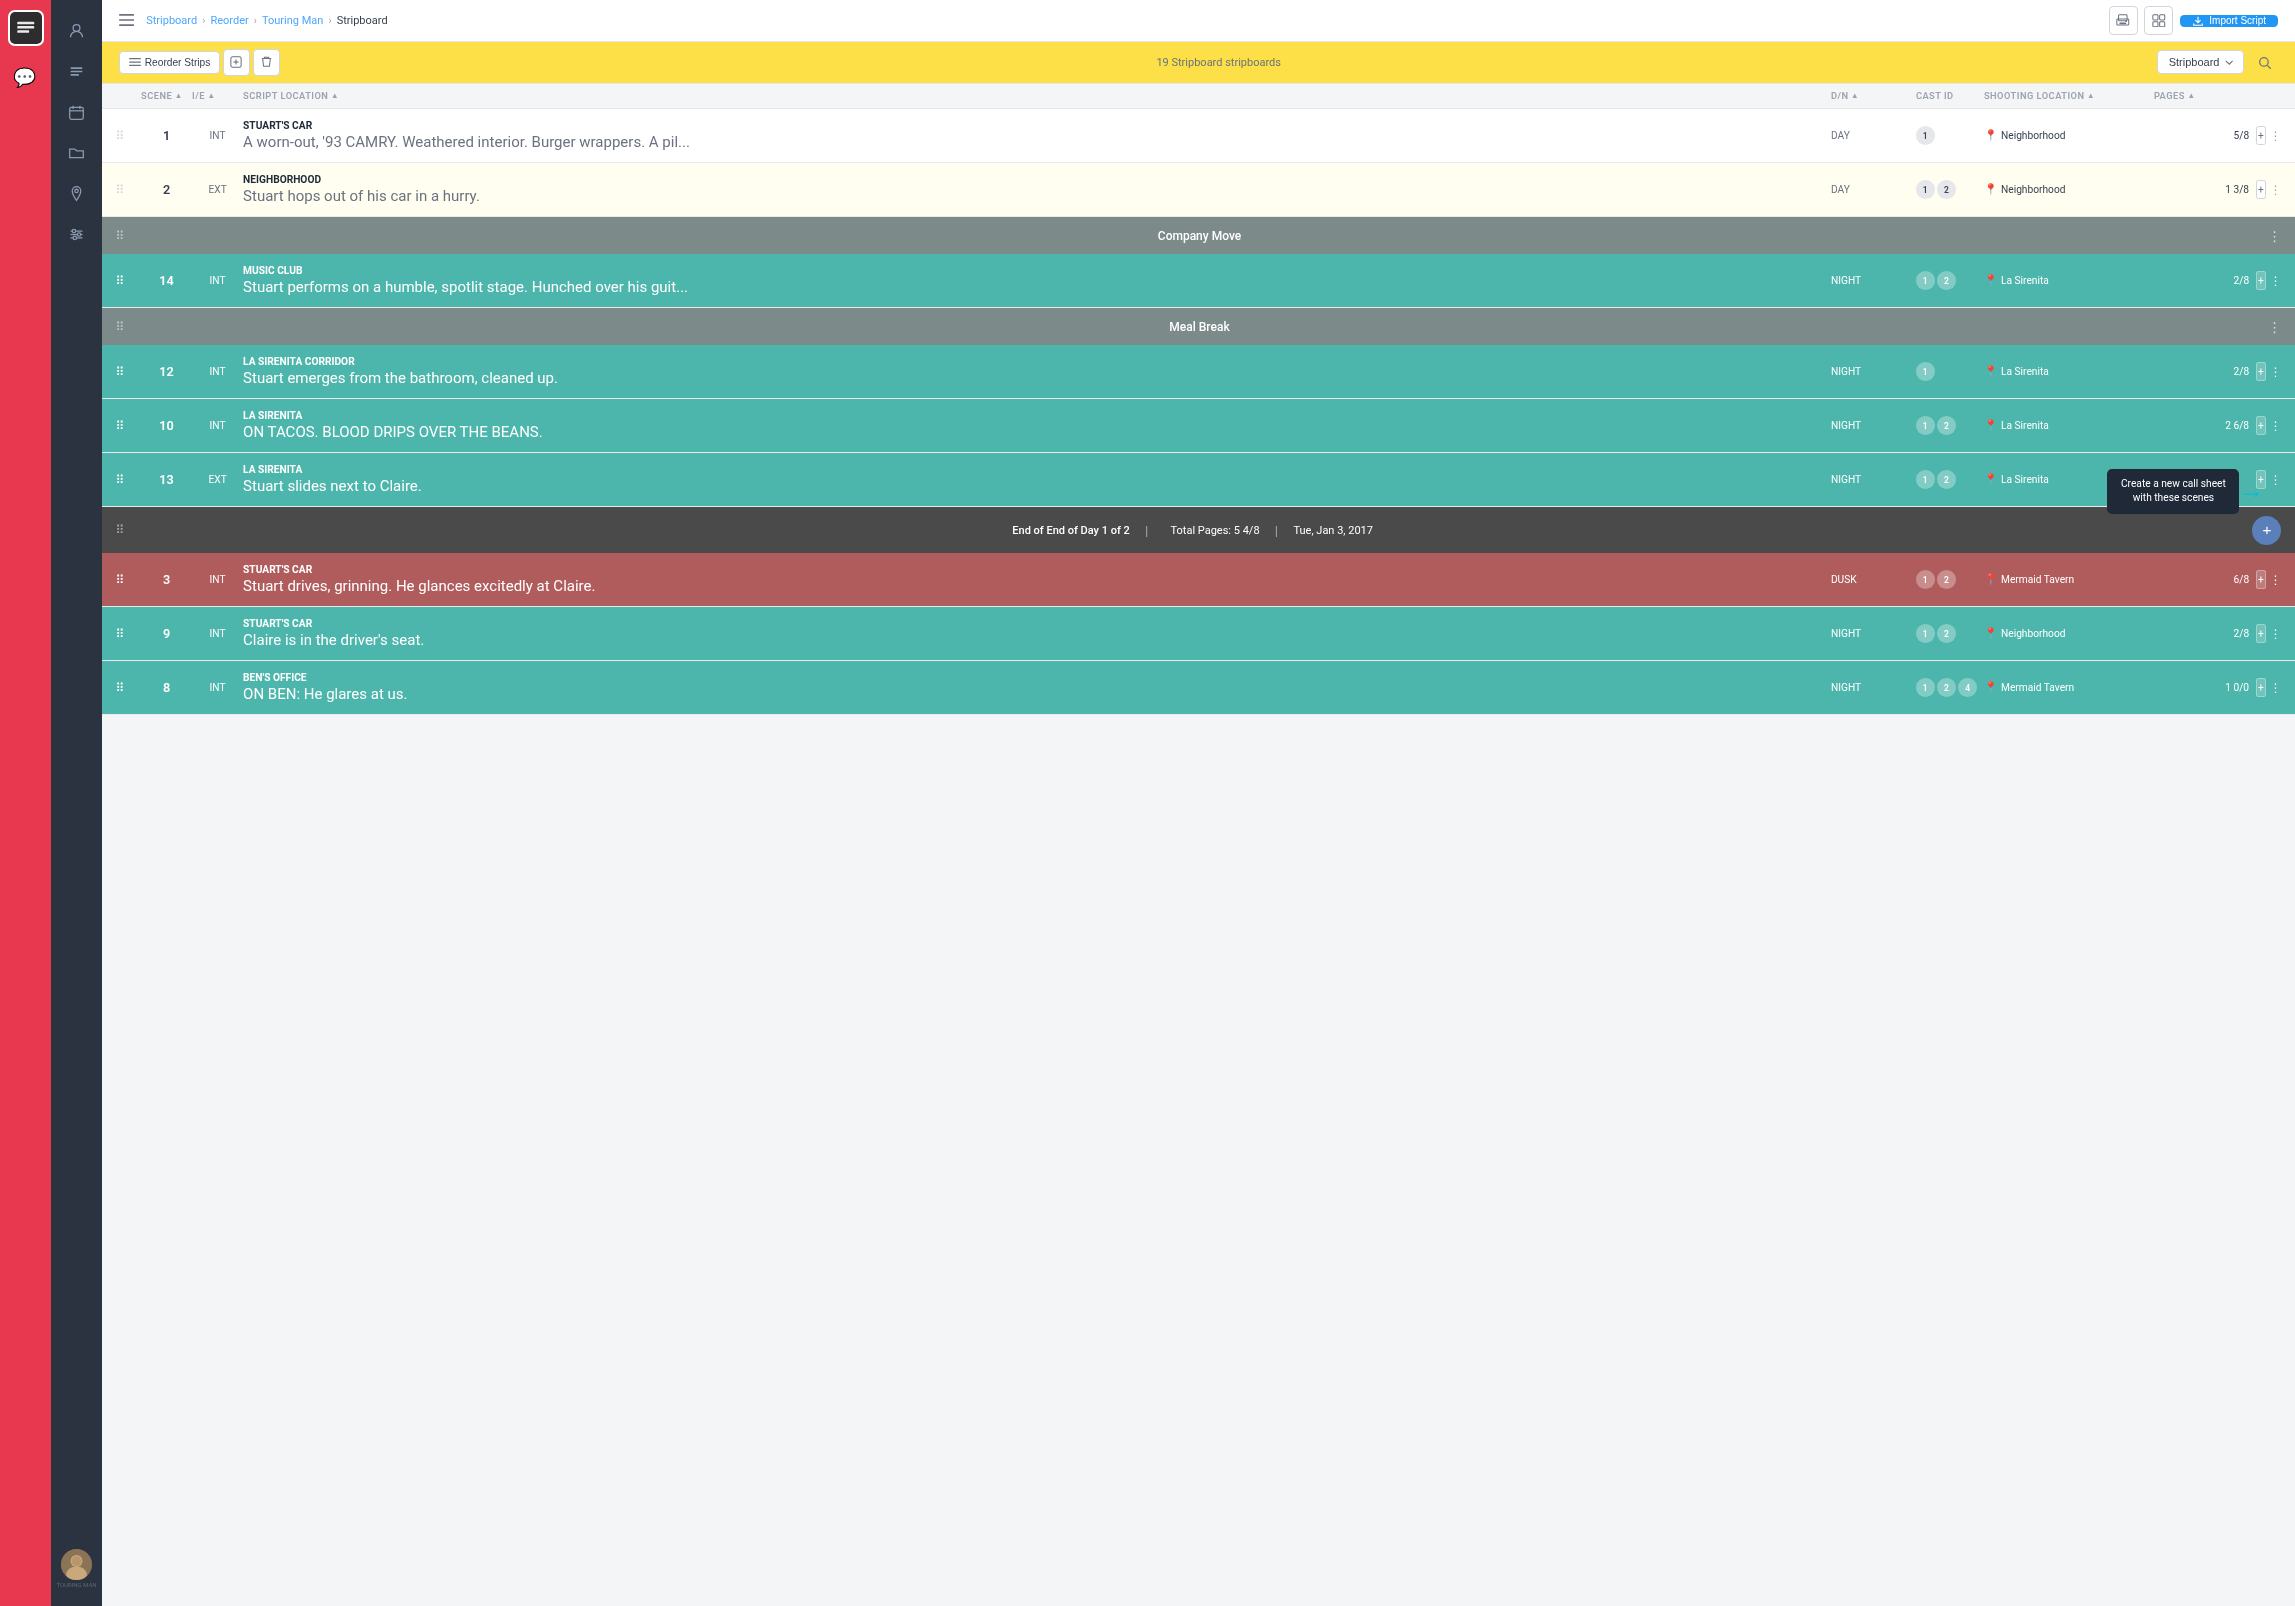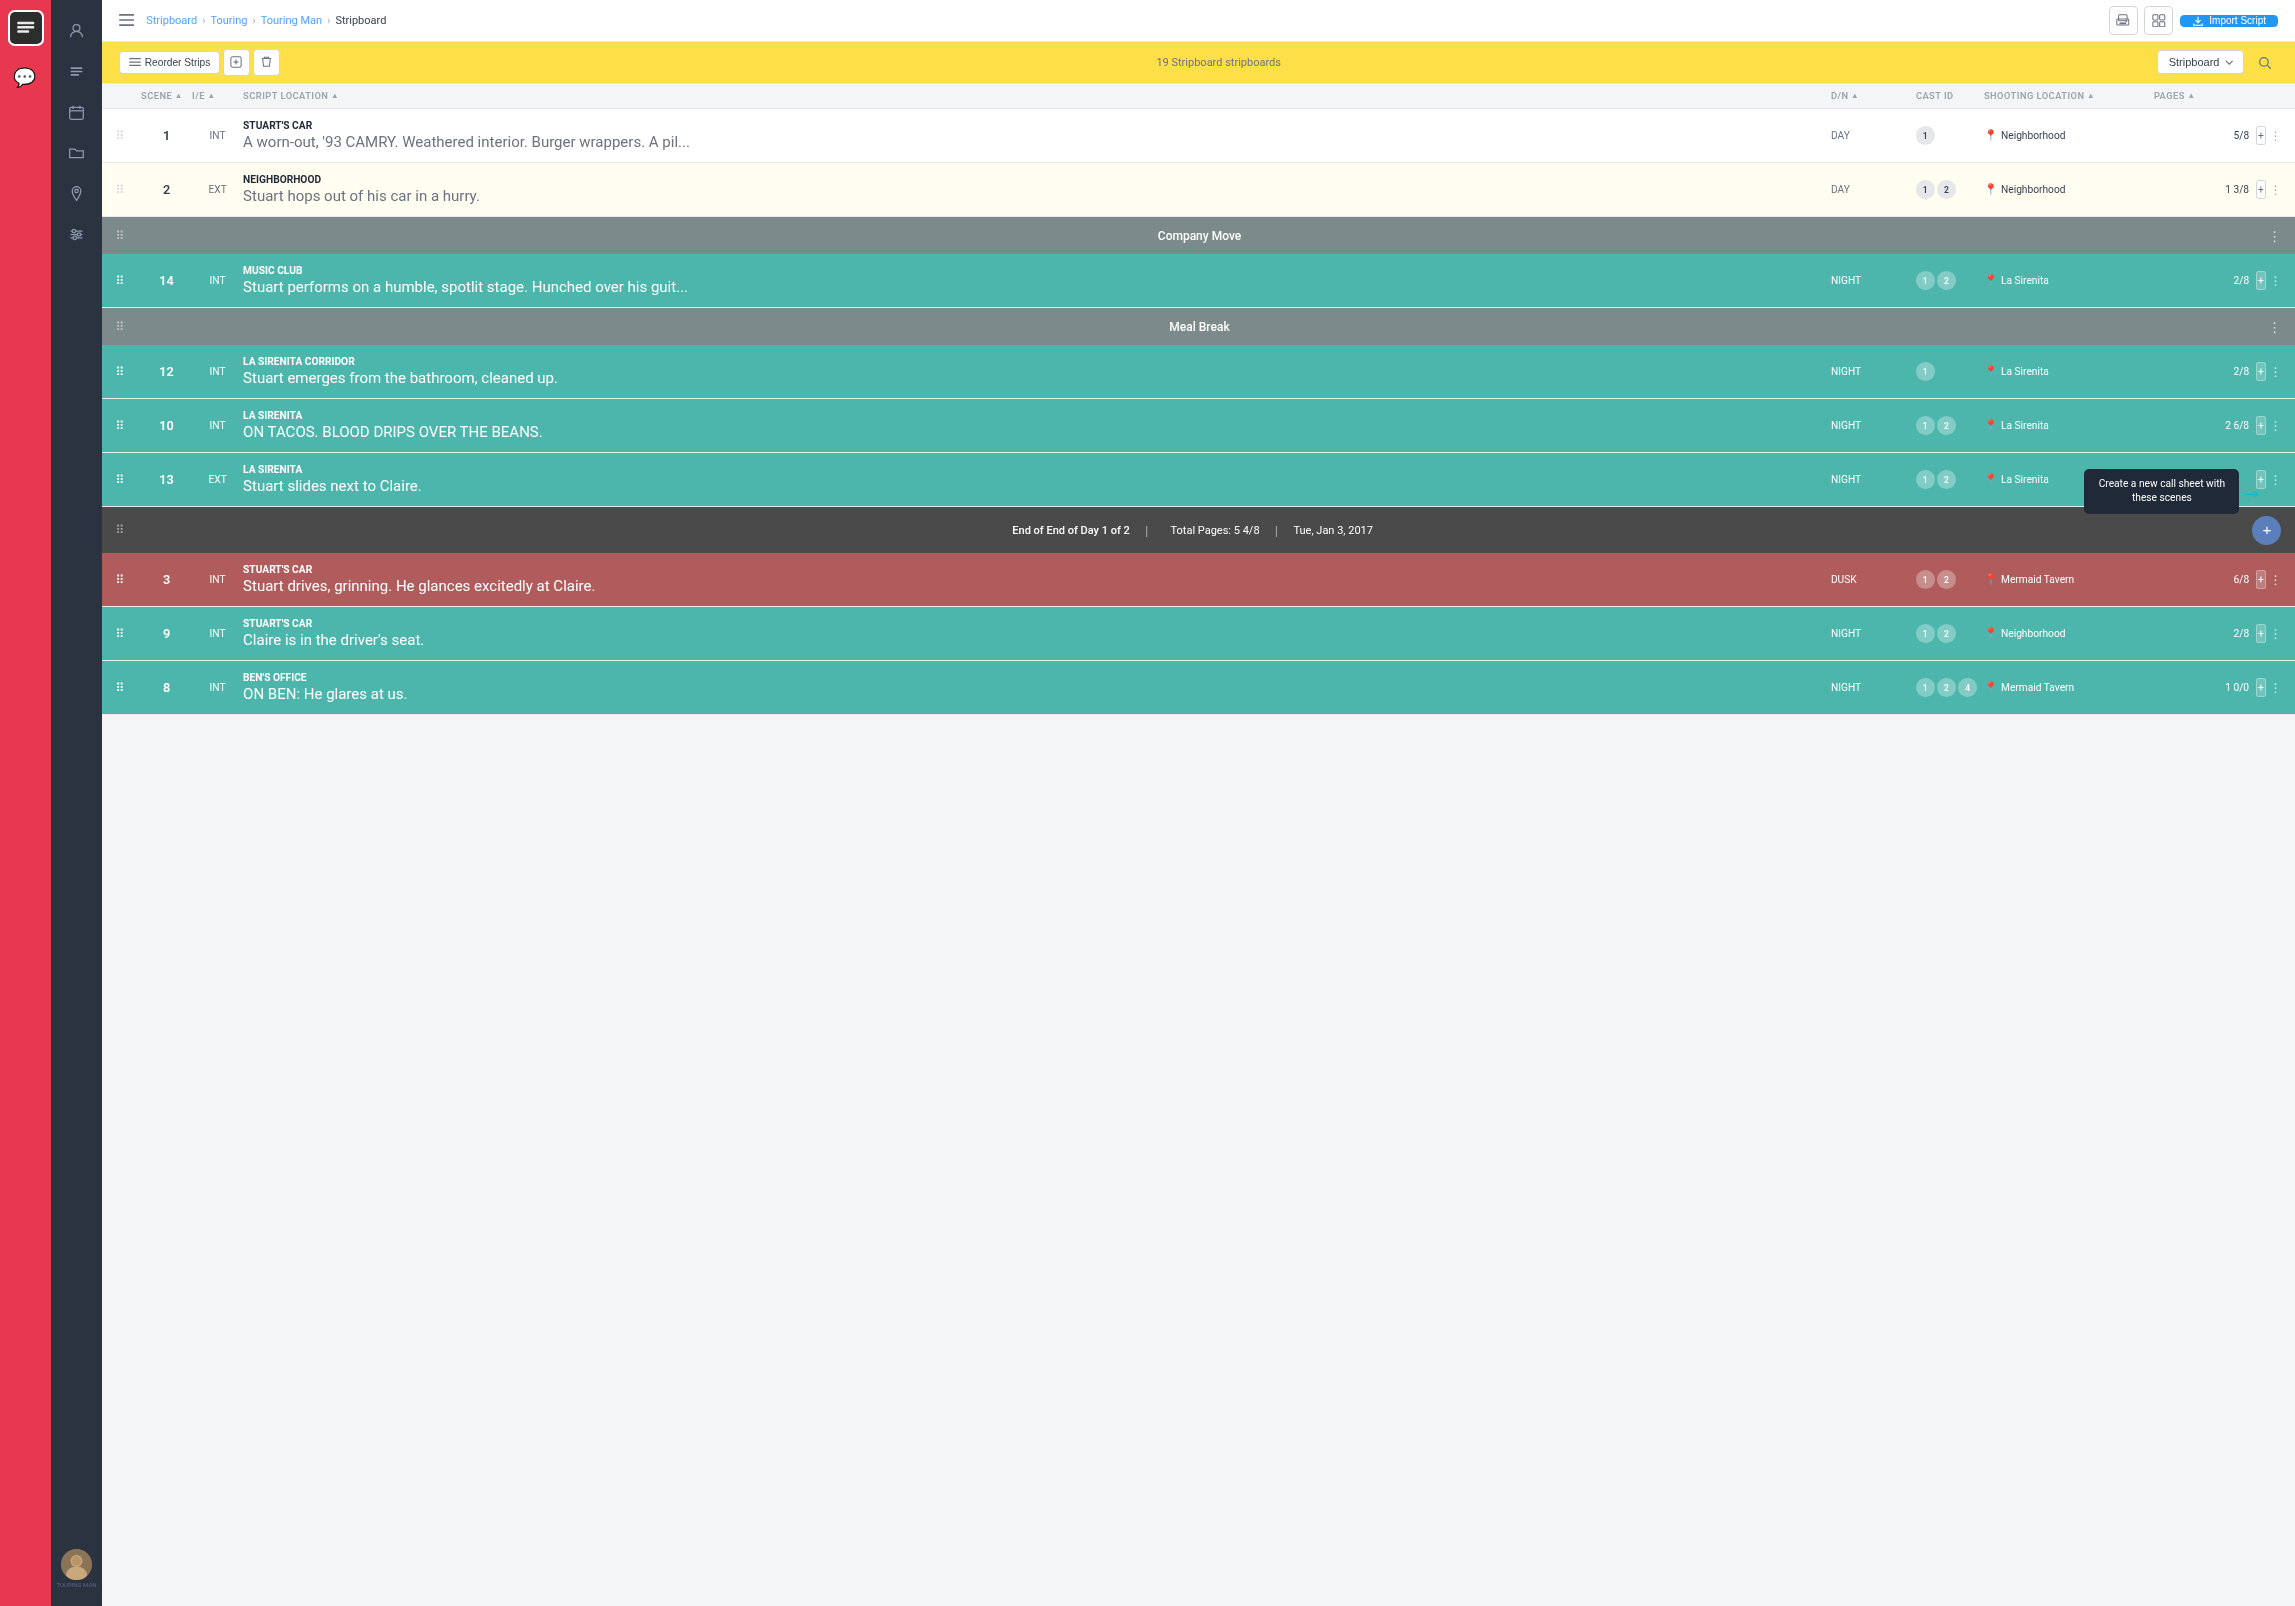--- a/index.html
+++ b/index.html
@@ -295,21 +295,21 @@
     }
     .tooltip-bubble {
       position: absolute;
       top: -47px;
       right: 42px;
       background: #1f2937;
       color: white;
       font-size: 10.2px;
       padding: 8.5px 12px;
       border-radius: 5.1px;
-      width: 155px;
+      width: 132px;
       text-align: center;
       line-height: 1.4;
       white-space: normal;
       z-index: 100;
     }
     .tooltip-arrow {
       position: absolute;
       right: -24px;
       top: 50%;
       transform: translateY(-50%);
@@ -430,21 +430,21 @@
     <div class="breadcrumb">
       <span class="breadcrumb-menu">
         <svg width="15.3" height="12" viewBox="0 0 18 14" fill="none">
           <rect width="18" height="2" rx="1" fill="#6b7280"></rect>
           <rect y="6" width="18" height="2" rx="1" fill="#6b7280"></rect>
           <rect y="12" width="18" height="2" rx="1" fill="#6b7280"></rect>
         </svg>
       </span>
       <span class="breadcrumb-link">Stripboard</span>
       <span class="breadcrumb-separator">›</span>
-      <span class="breadcrumb-link">Touring</span>
+      <span class="breadcrumb-link">Reorder</span>
       <span class="breadcrumb-separator">›</span>
       <span class="breadcrumb-link">Touring Man</span>
       <span class="breadcrumb-separator">›</span>
       <span class="breadcrumb-current">Stripboard</span>
     </div>
     <div class="header-actions">
       <div class="icon-btn">
         <svg width="13.6" height="13.6" viewBox="0 0 16 16" fill="none">
           <rect x="3" y="1" width="10" height="7" rx="1" stroke="#6b7280" stroke-width="1.2"></rect>
           <rect x="1" y="6" width="14" height="7" rx="1" stroke="#6b7280" stroke-width="1.2"></rect>

